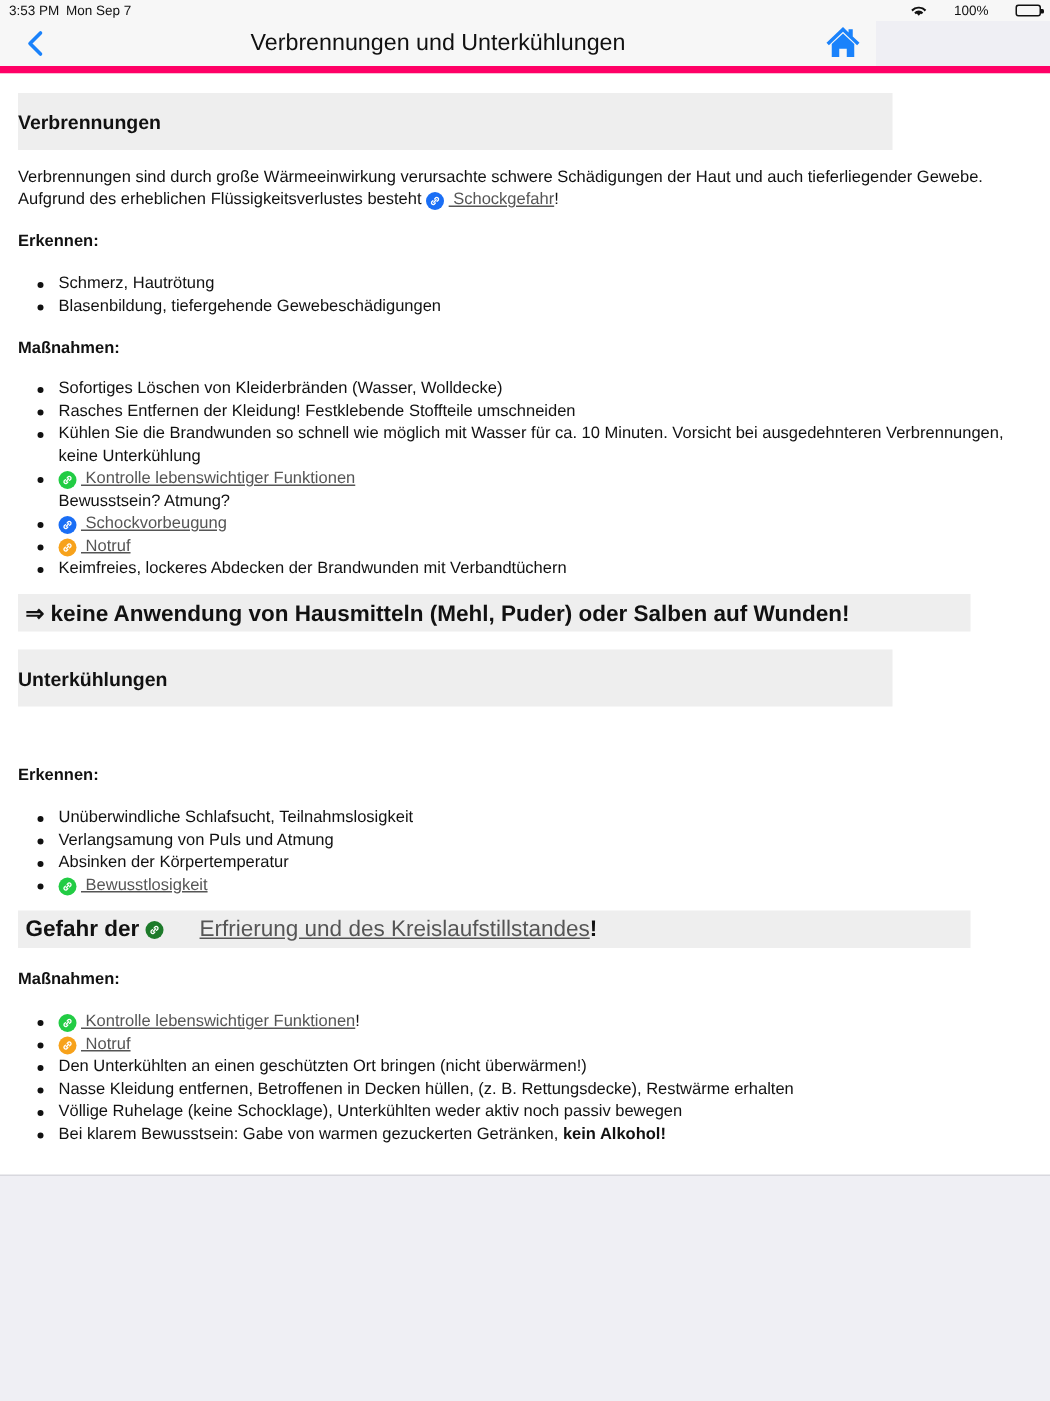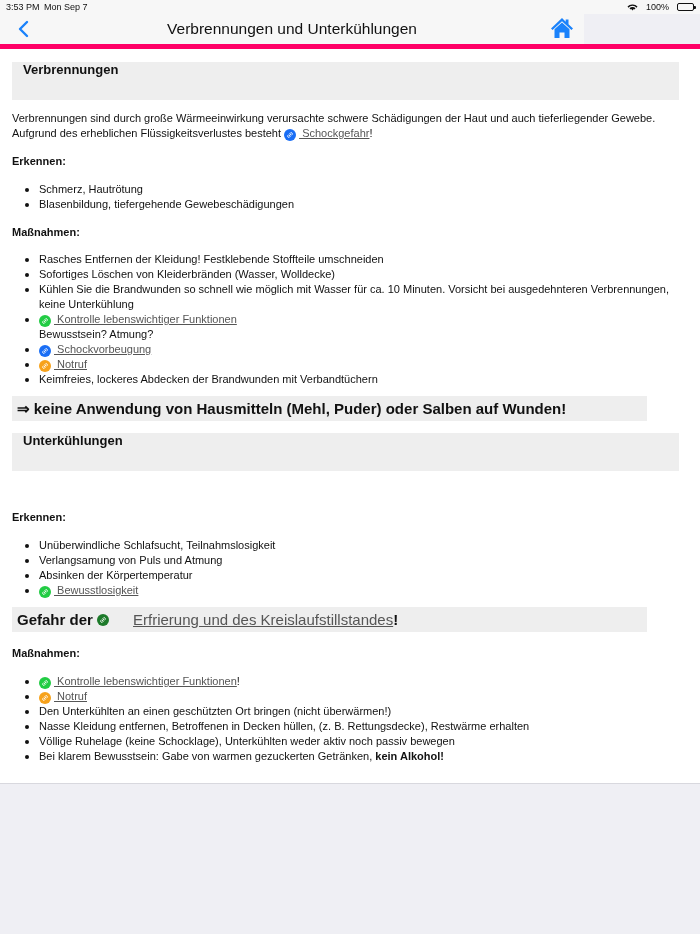--- a/index.html
+++ b/index.html
@@ -1,30 +1,30 @@
 <!DOCTYPE html>
 <html><head>
 <meta charset="utf-8">
 <style>
   * { box-sizing: border-box; margin: 0; padding: 0; }
   html, body { width: 700px; height: 934px; overflow: hidden; background: #efeff4; font-family: "Liberation Sans", sans-serif; color: #111; }
   .statusbar { position: absolute; top: 0; left: 0; width: 700px; height: 14px; background: #f7f7f7; font-size: 9px; color: #111; }
   .statusbar .time { position: absolute; left: 6px; top: 2px; }
   .statusbar .date { position: absolute; left: 44px; top: 2px; }
-  .statusbar .right { position: absolute; right: 6px; top: 2px; display: flex; align-items: center; gap: 8px; }
+  .statusbar .right { position: absolute; right: 6px; top: 2px; display: flex; align-items: center; gap: 18px; }
   .battery { width: 17px; height: 8px; border: 1px solid #111; border-radius: 2px; padding: 1px; position: relative; }
   .battery::after { content: ""; position: absolute; right: -3px; top: 2px; width: 2px; height: 3px; background: #111; border-radius: 0 1px 1px 0; }
   .battery .fill { width: 100%; height: 100%; background: #111; border-radius: 1px; }
   .navbar { position: absolute; top: 14px; left: 0; width: 584px; height: 30px; background: #f7f7f7; }
   .navbar .back { position: absolute; left: 12px; top: 3px; width: 22px; height: 24px; display: flex; align-items: center; justify-content: center; cursor: pointer; }
   .navbar .title { position: absolute; left: 0; right: 0; top: 6px; text-align: center; font-size: 15.5px; color: #111; font-weight: 500; }
   .navbar .home { position: absolute; right: 10px; top: 2px; width: 24px; height: 24px; cursor: pointer; }
   .accent { position: absolute; top: 44px; left: 0; width: 700px; height: 5px; background: #ff0066; }
   .content { position: absolute; top: 49px; left: 0; width: 700px; height: 735px; background: #fff; border-bottom: 1px solid #d8d8de; }
-  .section-header { position: absolute; left: 12px; width: 667px; background: #eeeeee; font-weight: bold; font-size: 13px; padding-left: 11px; display: flex; }
+  .section-header { position: absolute; left: 12px; width: 583px; background: #eeeeee; font-weight: bold; font-size: 13px; display: flex; align-items: center; }
   .p { position: absolute; left: 12px; width: 678px; font-size: 11px; line-height: 15px; color: #111; }
   .h { position: absolute; left: 12px; font-size: 11px; font-weight: bold; }
   ul.list { position: absolute; left: 12px; width: 670px; list-style: none; font-size: 11px; line-height: 15px; }
   ul.list li { position: relative; padding-left: 27px; }
   ul.list li::before { content: ""; position: absolute; left: 13px; top: 6px; width: 4px; height: 4px; background: #111; border-radius: 50%; }
   .link { color: #555; text-decoration: underline; cursor: pointer; }
   .li-icon { display: inline-flex; width: 12px; height: 12px; border-radius: 50%; align-items: center; justify-content: center; vertical-align: -2px; margin-right: 3px; }
   .li-icon svg { width: 8px; height: 8px; }
   .callout { position: absolute; left: 12px; width: 635px; background: #eeeeee; font-size: 15px; font-weight: bold; padding-left: 5px; display: flex; align-items: center; }
   .callout .link { font-weight: normal; padding-left: 21px; }
@@ -75,22 +75,22 @@
   </div>
 
   <div class="h" style="top:106px;">Erkennen:</div>
   <ul class="list" style="top:133px;">
     <li>Schmerz, Hautrötung</li>
     <li>Blasenbildung, tiefergehende Gewebeschädigungen</li>
   </ul>
 
   <div class="h" style="top:177px;">Maßnahmen:</div>
   <ul class="list" style="top:203px;">
+    <li>Sofortiges Löschen von Kleiderbränden (Wasser, Wolldecke)</li>
     <li>Rasches Entfernen der Kleidung! Festklebende Stoffteile umschneiden</li>
-    <li>Sofortiges Löschen von Kleiderbränden (Wasser, Wolldecke)</li>
     <li>Kühlen Sie die Brandwunden so schnell wie möglich mit Wasser für ca. 10 Minuten. Vorsicht bei ausgedehnteren Verbrennungen, keine Unterkühlung</li>
     <li><span class="li-icon" style="background:#22cc44;">
           <svg viewBox="0 0 10 10">
             <path d="M4 6l2-2M3.3 4.7L2.2 5.8a1.5 1.5 0 0 0 2 2l1.1-1.1M6.7 5.3l1.1-1.1a1.5 1.5 0 0 0-2-2L4.7 3.3" stroke="#fff" stroke-width="1.1" fill="none" stroke-linecap="round"></path>
           </svg>
         </span><span class="link"> Kontrolle lebenswichtiger Funktionen</span><br><span>Bewusstsein? Atmung?</span></li>
     <li><span class="li-icon" style="background:#1a6ef5;">
           <svg viewBox="0 0 10 10">
             <path d="M4 6l2-2M3.3 4.7L2.2 5.8a1.5 1.5 0 0 0 2 2l1.1-1.1M6.7 5.3l1.1-1.1a1.5 1.5 0 0 0-2-2L4.7 3.3" stroke="#fff" stroke-width="1.1" fill="none" stroke-linecap="round"></path>
           </svg>

